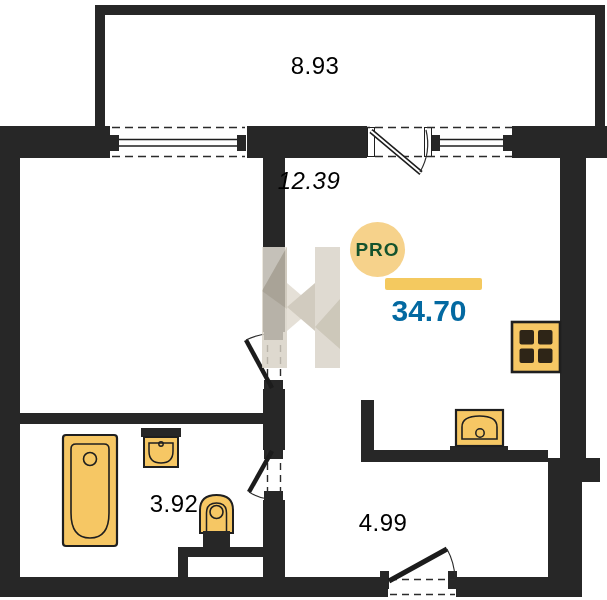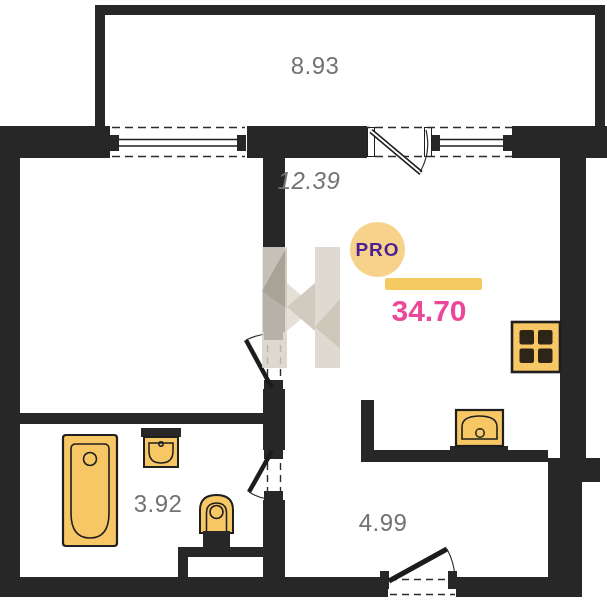--- a/index.html
+++ b/index.html
@@ -5,30 +5,30 @@
   html,body{margin:0;padding:0;background:#fff;}
   .plan{
     position:relative;width:607px;height:600px;background:#ffffff;
     font-family:"Liberation Sans",sans-serif;overflow:hidden;
   }
   .wall{position:absolute;background:#272727;}
   .opening{position:absolute;background:#ffffff;}
   .jamb{position:absolute;background:#ffffff;border:1px solid #1f1f1f;box-sizing:border-box;}
   .area-label{
     position:absolute;transform:translate(-50%,-50%);
-    font-size:24px;color:#737373;letter-spacing:0.5px;white-space:nowrap;
+    font-size:24px;color:#000000;letter-spacing:0.5px;white-space:nowrap;
   }
   .total-label{
     position:absolute;transform:translate(-50%,-50%);
-    font-size:30px;font-weight:bold;color:#ec4899;white-space:nowrap;
+    font-size:30px;font-weight:bold;color:#0369a1;white-space:nowrap;
   }
   .pro-badge{
     position:absolute;left:350px;top:222px;width:55px;height:55px;border-radius:50%;
     background:#f6d28b;display:flex;align-items:center;justify-content:center;
-    font-size:19px;font-weight:600;color:#4c1d95;letter-spacing:1px;
+    font-size:19px;font-weight:600;color:#14532d;letter-spacing:1px;
   }
   .gold-bar{
     position:absolute;left:385px;top:278px;width:97px;height:12px;
     background:#f4c95f;border-radius:2px;
   }
   svg.linework{position:absolute;left:0;top:0;}
 </style>
 </head>
 <body>
 
@@ -157,20 +157,20 @@
       <polygon points="0,44 25,0 25,62" fill="#c6bfb0"></polygon>
       <polygon points="53,0 78,0 78,121 53,121" fill="#d9d3c8"></polygon>
       <polygon points="78,52 53,80 78,102" fill="#c3bcac"></polygon>
       <polygon points="25,36 53,60 25,84" fill="#e0dacf"></polygon>
       <polygon points="53,36 25,60 53,84" fill="#c8c0b1"></polygon>
     </g>
   </svg>
 
   <div class="area-label" style="left:315px;top:66px;">8.93</div>
   <div class="area-label" style="left:309px;top:181px;font-style:italic;">12.39</div>
-  <div class="area-label" style="left:158px;top:504px;text-align:center;">3.92</div>
+  <div class="area-label" style="left:174px;top:504px;text-align:center;">3.92</div>
   <div class="area-label" style="left:383px;top:523px;">4.99</div>
 
   <div class="pro-badge">PRO</div>
   <div class="gold-bar"></div>
   <div class="total-label" style="left:429px;top:311px;">34.70</div>
 
 </div>
 
 </body></html>

